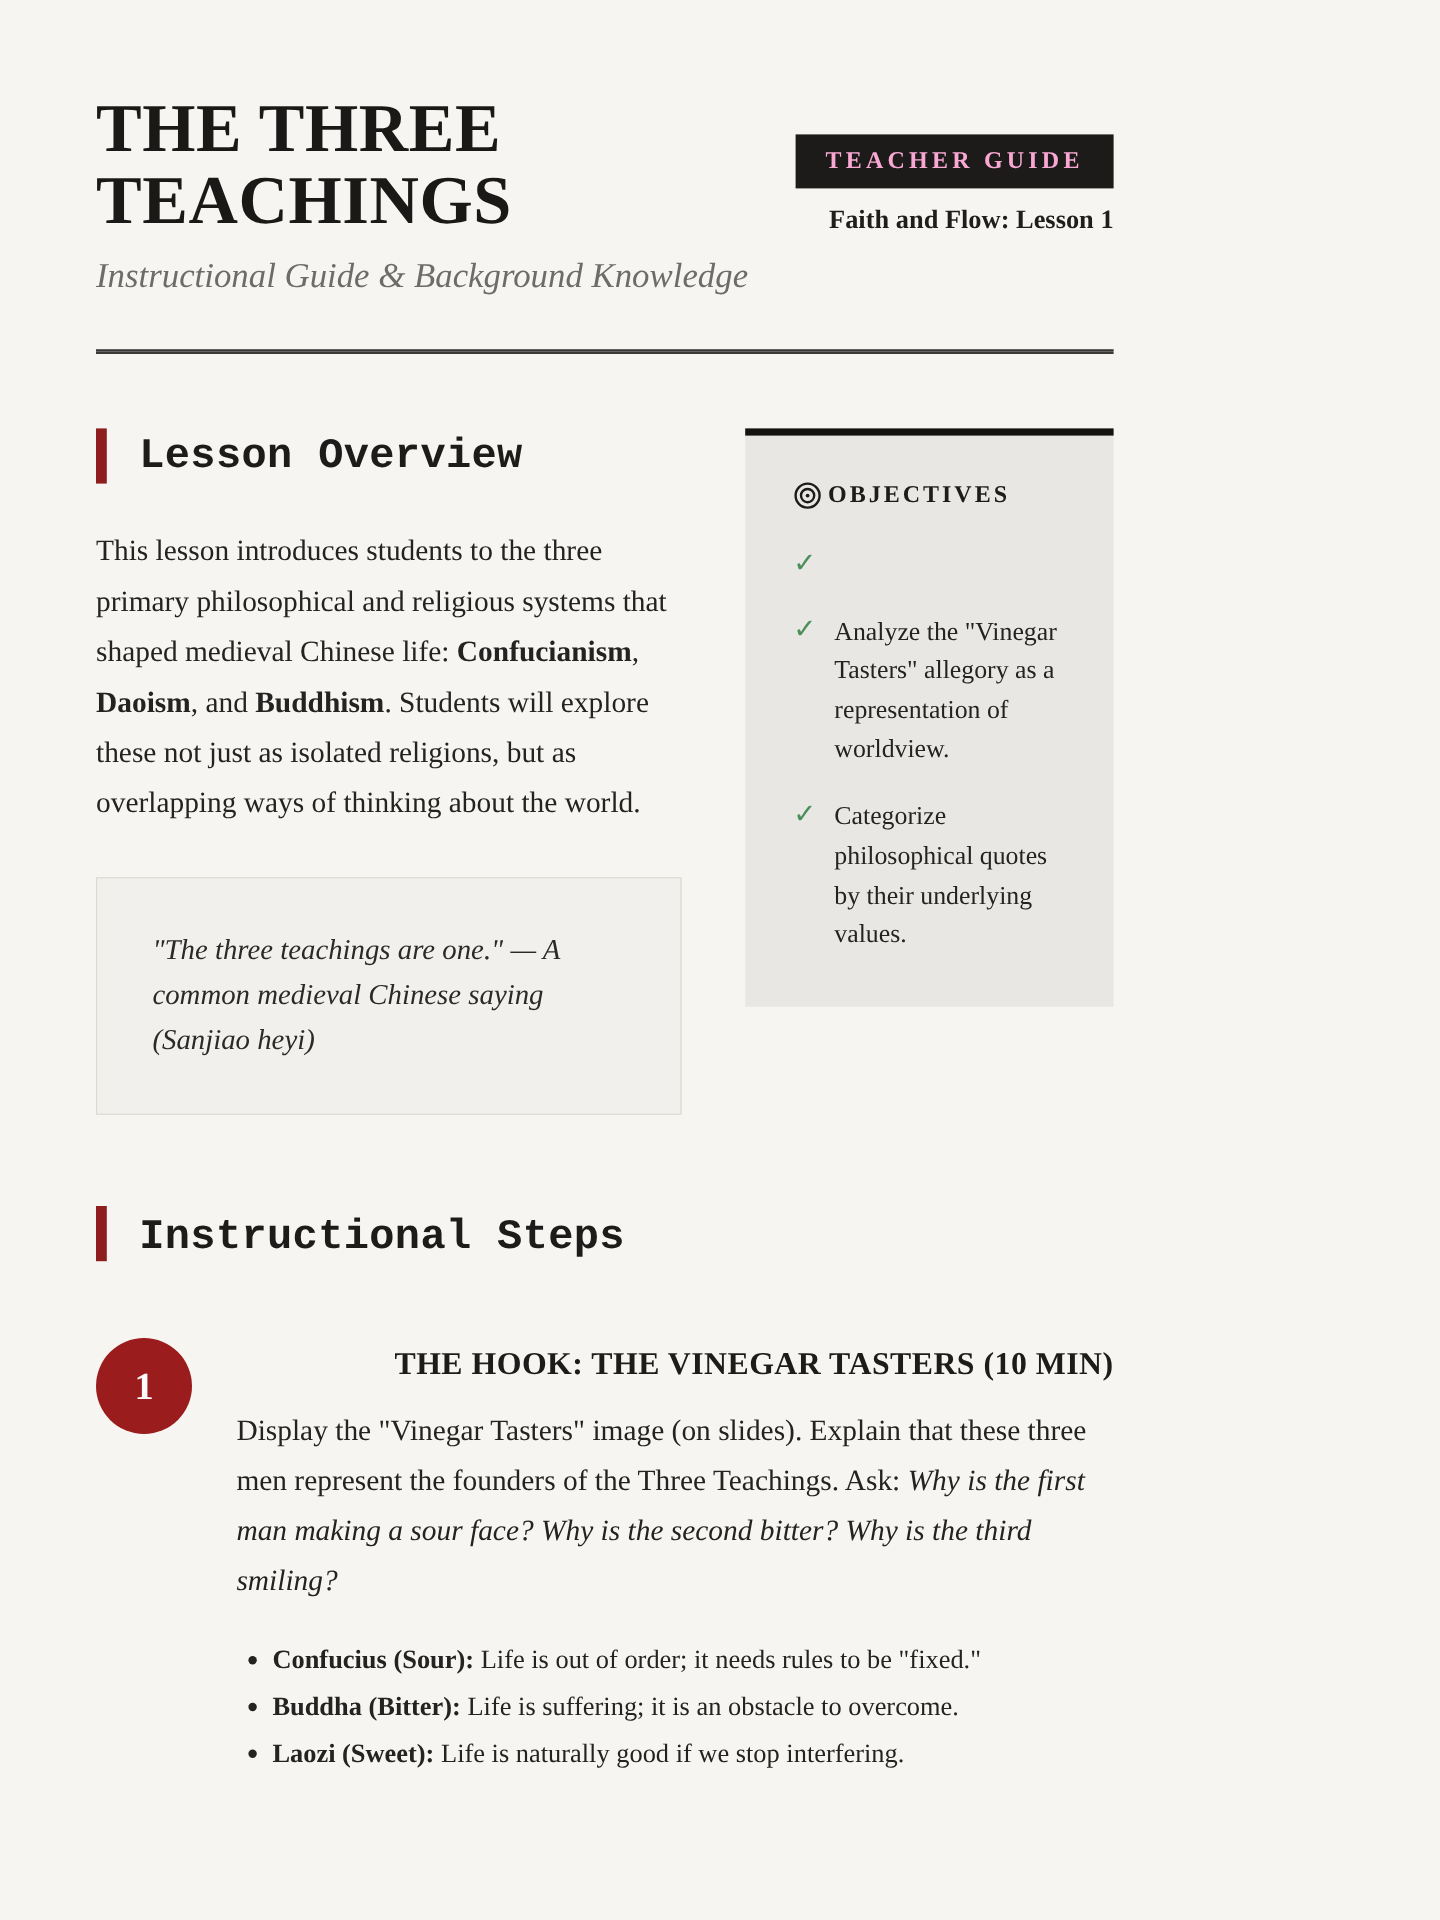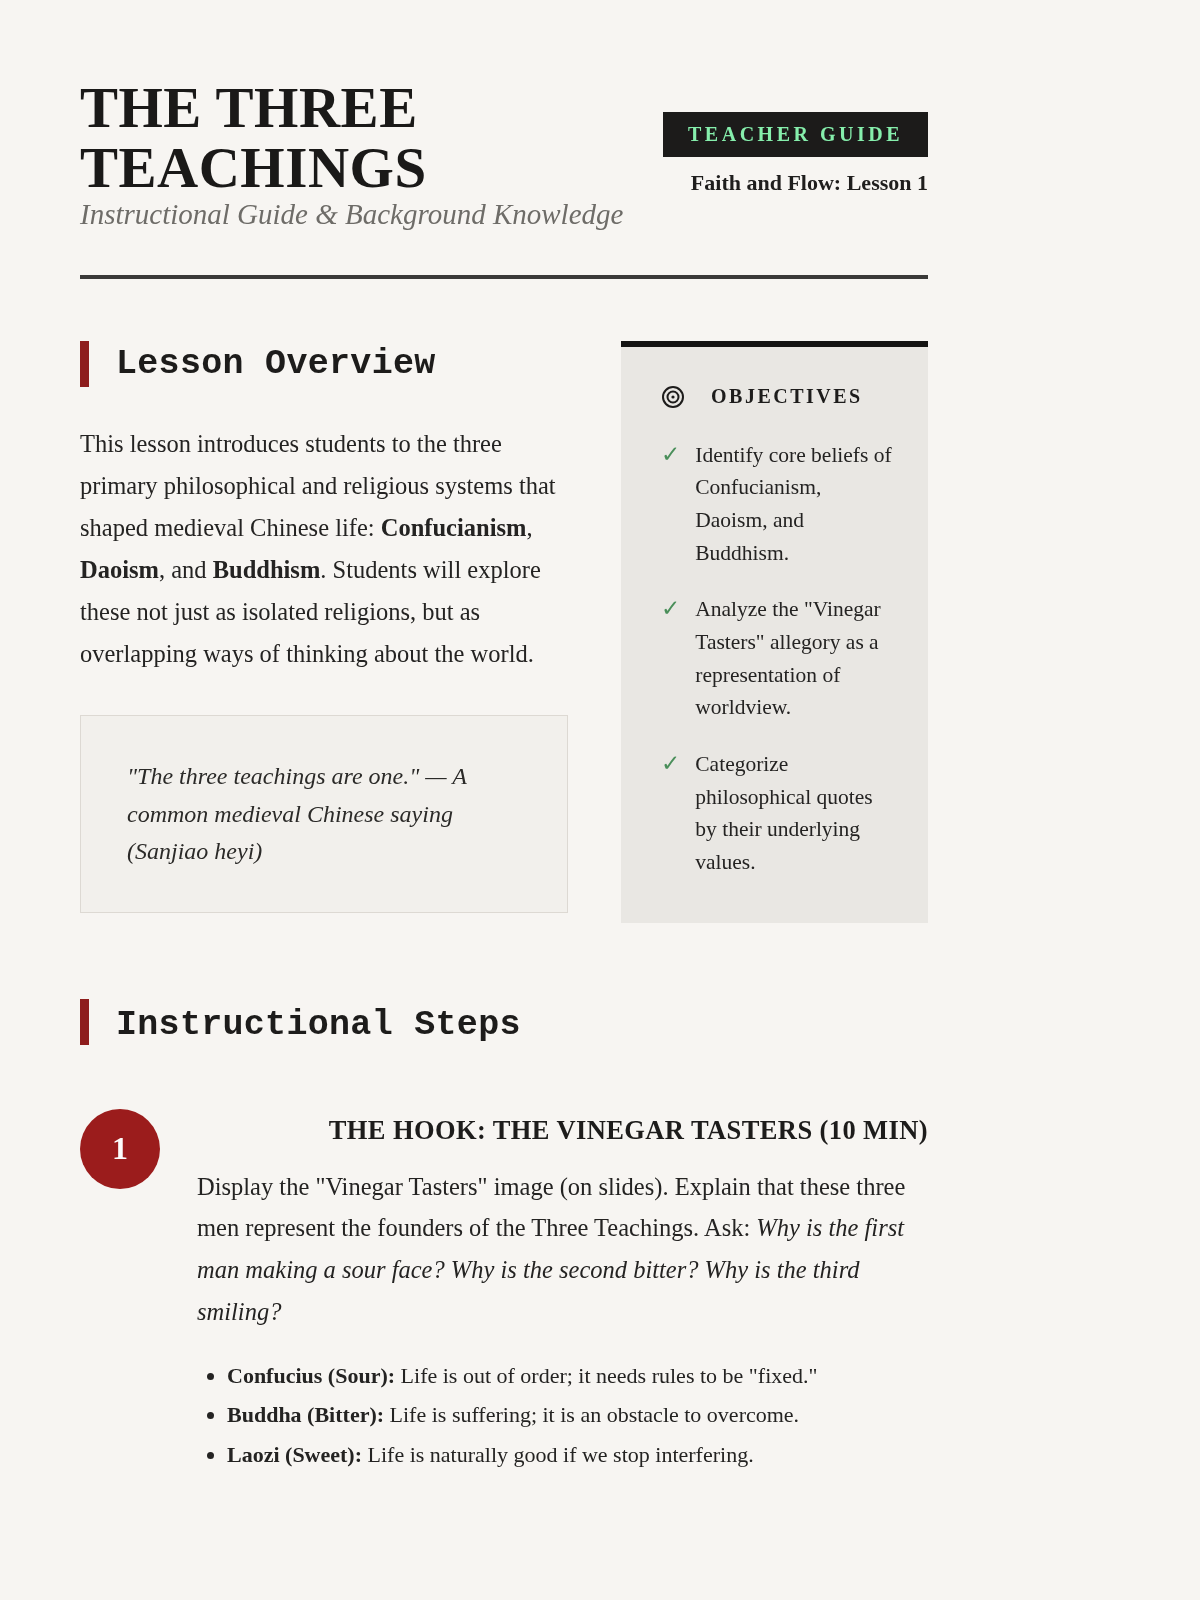--- a/index.html
+++ b/index.html
@@ -11,25 +11,25 @@
   }
   .page { width: 1008px; min-height: 1600px; padding: 78px 80px 60px 80px; }
 
   
   .header { display: flex; justify-content: space-between; align-items: flex-start; }
   .title {
     font-size: 57px; font-weight: 700; letter-spacing: 0.5px;
     color: #19181 7; color: #1a1918; line-height: 1.05;
   }
   .subtitle {
-    font-size: 29px; font-style: italic; color: #6e6c68;
+    margin-top: 16px; font-size: 29px; font-style: italic; color: #6e6c68;
   }
   .header-right { text-align: right; padding-top: 34px; flex-shrink: 0; }
   .badge {
-    display: inline-block; background: #1c1b1a; color: #86efac;
+    display: inline-block; background: #1c1b1a; color: #f9a8d4;
     font-size: 20px; font-weight: 700; letter-spacing: 3.5px;
     padding: 11px 25px;
   }
   .lesson-label { margin-top: 13px; font-size: 22px; font-weight: 700; color: #1f1e1d; }
 
   .double-rule {
     margin-top: 44px; height: 4px;
     border-top: 2px solid #3a3938; border-bottom: 2px solid #3a3938;
   }
 
@@ -49,21 +49,21 @@
   }
   .quote-text { font-size: 24px; font-style: italic; line-height: 1.55; color: #2b2a28; }
 
   
   .sidebar {
     width: 307px; flex-shrink: 0;
     background: #e9e7e3; border-top: 6px solid #141312;
     padding: 38px 32px 44px 40px;
     align-self: flex-start;
   }
-  .sidebar-heading { display: flex; align-items: center; gap: 26px; }
+  .sidebar-heading { display: flex; align-items: center; gap: 5px; }
   .target-icon { display: inline-flex; width: 24px; height: 24px; }
   .objectives-heading-text {
     font-size: 20px; font-weight: 700; letter-spacing: 2.5px; color: #1d1c1b;
   }
   .objectives-list { list-style: none; margin-top: 30px; }
   .objective-item { display: flex; align-items: flex-start; gap: 15px; margin-bottom: 24px; }
   .objective-item:last-child { margin-bottom: 0; }
   .check { color: #4a8f5a; font-size: 23px; line-height: 1.35; flex-shrink: 0; font-family: "DejaVu Sans", sans-serif; }
   .objective-text { font-size: 21.5px; line-height: 1.52; color: #242322; }
 
@@ -124,21 +124,20 @@
             <circle cx="12" cy="12" r="10"></circle>
             <circle cx="12" cy="12" r="5.5"></circle>
             <circle cx="12" cy="12" r="1.6" fill="#1d1c1b" stroke="none"></circle>
           </svg>
         </span>
         <span class="objectives-heading-text">OBJECTIVES</span>
       </div>
       <ul class="objectives-list">
         <li class="objective-item">
           <span class="check">✓</span>
-          <span class="objective-text">Identify core beliefs of Confucianism, Daoism, and Buddhism.</span>
         </li>
         <li class="objective-item">
           <span class="check">✓</span>
           <span class="objective-text">Analyze the "Vinegar Tasters" allegory as a representation of worldview.</span>
         </li>
         <li class="objective-item">
           <span class="check">✓</span>
           <span class="objective-text">Categorize philosophical quotes by their underlying values.</span>
         </li>
       </ul>

